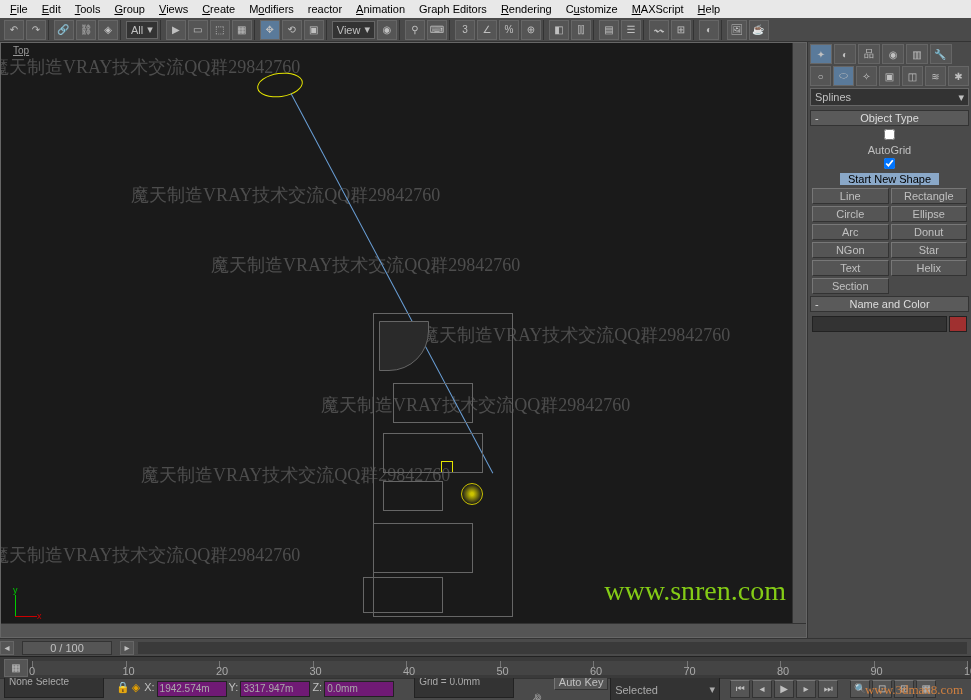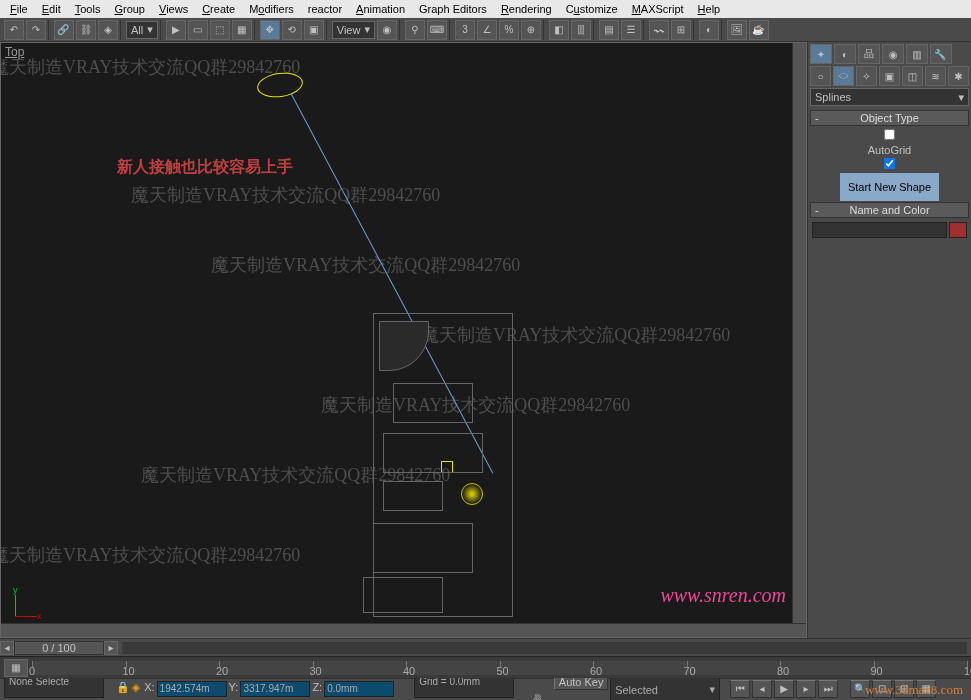--- a/index.html
+++ b/index.html
@@ -7,24 +7,24 @@
 .menubar { height: 18px; background: #e8e8e8; display: flex; align-items: center; padding: 0 4px; gap: 2px; }
 .menubar span { color: #000; padding: 1px 6px; cursor: pointer; }
 .menubar span u { text-decoration: underline; }
 .toolbar { height: 24px; background: #4a4a4a; border-bottom: 1px solid #333; display: flex; align-items: center; padding: 0 4px; gap: 2px; }
 .tb-btn { width: 20px; height: 20px; background: #555; border: 1px solid #666; display: flex; align-items: center; justify-content: center; cursor: pointer; font-size: 10px; }
 .tb-btn.active { background: #5a7a9a; }
 .tb-sep { width: 4px; height: 20px; border-left: 1px solid #333; }
 .tb-drop { height: 18px; background: #333; border: 1px solid #666; color: #c0c0c0; padding: 0 4px; display: flex; align-items: center; gap: 4px; cursor: pointer; }
 .main-area { display: flex; height: calc(700px - 18px - 24px - 62px); }
 .viewport { flex: 1; background: #1a1a1a; position: relative; border: 1px solid #666; overflow: hidden; }
-.vp-label { position: absolute; top: 2px; left: 4px; color: #999; font-size: 12px; text-decoration: underline; }
+.vp-label { position: absolute; top: 2px; left: 12px; color: #999; font-size: 10px; text-decoration: underline; }
 .watermark { position: absolute; color: #4d4d4d; font-size: 18px; font-family: SimSun, serif; pointer-events: none; white-space: nowrap; }
 .red-text { position: absolute; color: #c04040; font-size: 16px; font-family: SimSun, serif; font-weight: bold; pointer-events: none; white-space: nowrap; }
-.site-url { position: absolute; color: #ec4899; font-size: 20px; font-family: serif; pointer-events: none; font-style: italic; }
+.site-url { position: absolute; color: #84cc16; font-size: 28px; font-family: serif; pointer-events: none; }
 .sun-circle { position: absolute; width: 46px; height: 24px; border: 1px solid #e4e400; border-radius: 50%; transform: rotate(-8deg); }
 .sun-line { position: absolute; width: 430px; height: 1px; background: #6aa0d8; transform-origin: left center; transform: rotate(62deg); }
 .axis { position: absolute; left: 14px; bottom: 20px; }
 .axis-y { position: absolute; width: 1px; height: 22px; background: #0c0; bottom: 0; left: 0; }
 .axis-x { position: absolute; width: 22px; height: 1px; background: #c00; bottom: 0; left: 0; }
 .axis-lbl-y { position: absolute; color: #0c0; font-size: 9px; bottom: 22px; left: -2px; }
 .axis-lbl-x { position: absolute; color: #c00; font-size: 9px; bottom: -4px; left: 22px; }
 .plan-box { position: absolute; left: 372px; top: 270px; width: 140px; height: 304px; }
 .plan-line { position: absolute; border: 1px solid #666; }
 .side-panel { width: 164px; background: #4a4a4a; border-left: 1px solid #333; padding: 2px; }
@@ -35,27 +35,27 @@
 .rollout-hdr { width: 100%; height: 16px; background: #5a5a5a; border: 1px solid #333; color: #ddd; text-align: center; display: flex; align-items: center; justify-content: center; position: relative; cursor: pointer; margin-bottom: 2px; }
 .rollout-hdr .minus { position: absolute; left: 4px; }
 .check-row { display: flex; align-items: center; gap: 4px; padding: 1px 16px; flex-direction: column; }
 .check-row input { width: 11px; height: 11px; }
 .obj-grid { display: grid; grid-template-columns: 1fr 1fr; gap: 2px; padding: 2px; }
 .obj-btn { height: 16px; background: #555; border: 1px solid #333; border-top-color: #777; border-left-color: #777; text-align: center; cursor: pointer; display: flex; align-items: center; justify-content: center; }
 .color-row { display: flex; gap: 2px; padding: 2px; }
 .name-input { flex: 1; height: 16px; background: #333; border: 1px solid #222; }
 .color-swatch { width: 18px; height: 16px; background: #a03030; border: 1px solid #222; cursor: pointer; }
 .timeline { height: 18px; background: #4a4a4a; display: flex; align-items: center; border-top: 1px solid #333; }
-.time-slider { width: 90px; color: #c0c0c0; text-align: center; background: #555; border: 1px solid #333; margin: 0 0; }
+.time-slider { width: 90px; color: #c0c0c0; text-align: center; background: #555; border: 1px solid #333; margin: 0 8px; }
 .time-ruler { height: 22px; background: #3a3a3a; display: flex; align-items: center; position: relative; border-top: 1px solid #222; }
 .ruler-bar { flex: 1; height: 14px; background: #444; margin: 0 4px; position: relative; }
 .tick { position: absolute; top: 0; border-left: 1px solid #777; height: 6px; font-size: 9px; color: #aaa; }
 .tick span { position: absolute; top: 4px; left: -4px; }
 .bottom-bar { height: 40px; background: #4a4a4a; display: flex; align-items: center; border-top: 1px solid #333; padding: 0 4px; gap: 4px; }
-.coord-box { width: 70px; height: 16px; background: #0c4a6e; border: 1px solid #222; color: #aaa; padding: 0 2px; display: flex; align-items: center; font-size: 10px; }
+.coord-box { width: 70px; height: 16px; background: #701a75; border: 1px solid #222; color: #aaa; padding: 0 2px; display: flex; align-items: center; font-size: 10px; }
 .status-rows { display: flex; flex-direction: column; gap: 2px; }
 .status-input { height: 32px; background: #333; border: 1px solid #222; color: #aaa; padding: 0 4px; display: flex; align-items: center; font-size: 10px; }
 .nav-btn { width: 20px; height: 18px; background: #555; border: 1px solid #333; border-top-color: #777; display: flex; align-items: center; justify-content: center; cursor: pointer; font-size: 10px; }
 .vscroll { position: absolute; right: 0; top: 0; width: 14px; height: 100%; background: #555; border-left: 1px solid #333; }
 .hscroll { position: absolute; left: 0; bottom: 0; width: 100%; height: 14px; background: #555; border-top: 1px solid #333; }
 .yellow-target { position: absolute; width: 22px; height: 22px; border: 1px solid #ccc400; border-radius: 50%; }
 </style>
 </head>
 <body>
 
@@ -133,21 +133,20 @@
     <div class="vp-label">Top</div>
 
     <div class="watermark" style="top:12px;left:-10px">魔天制造VRAY技术交流QQ群29842760</div>
     <div class="watermark" style="top:140px;left:130px">魔天制造VRAY技术交流QQ群29842760</div>
     <div class="watermark" style="top:210px;left:210px">魔天制造VRAY技术交流QQ群29842760</div>
     <div class="watermark" style="top:280px;left:420px">魔天制造VRAY技术交流QQ群29842760</div>
     <div class="watermark" style="top:350px;left:320px">魔天制造VRAY技术交流QQ群29842760</div>
     <div class="watermark" style="top:420px;left:140px">魔天制造VRAY技术交流QQ群29842760</div>
     <div class="watermark" style="top:500px;left:-10px">魔天制造VRAY技术交流QQ群29842760</div>
 
-    <div class="red-text" style="top:114px;left:116px">新人接触也比较容易上手</div>
     <div class="site-url" style="bottom:30px;right:20px">www.snren.com</div>
 
     <div class="sun-circle" style="top:30px;left:256px"></div>
     <div class="sun-line" style="top:50px;left:290px"></div>
     <div class="yellow-target" style="top:440px;left:460px;background:radial-gradient(#ccc400 10%,transparent 70%)"></div>
     <div style="position:absolute;top:418px;left:440px;width:12px;height:12px;border:1px solid #e4e400"></div>
 
     <div class="plan-box">
       <div class="plan-line" style="left:0;top:0;width:100%;height:100%;"></div>
       <div class="plan-line" style="left:6px;top:8px;width:50px;height:50px;border-radius:0 0 80% 0;background:#2a2a2a"></div>
@@ -193,22 +192,36 @@
     <div class="rollout-hdr">
         <span class="minus">-</span>
         <span>Object Type</span>
       </div>
     <div class="check-row">
         <input type="checkbox" style="">
         <span>AutoGrid</span>
       </div>
     <div class="check-row">
         <input type="checkbox" checked="" style="">
-        <span style="background:#8aa8c8;padding:8px 8px;color:#000">Start New Shape</span>
-      </div>
+        <span style="background:#8aa8c8;padding:0 8px;color:#000">Start New Shape</span>
+      </div>
+    <div class="obj-grid">
+      <div class="obj-btn">Line</div>
+      <div class="obj-btn">Rectangle</div>
+      <div class="obj-btn">Circle</div>
+      <div class="obj-btn">Ellipse</div>
+      <div class="obj-btn">Arc</div>
+      <div class="obj-btn">Donut</div>
+      <div class="obj-btn">NGon</div>
+      <div class="obj-btn">Star</div>
+      <div class="obj-btn">Text</div>
+      <div class="obj-btn">Helix</div>
+      <div class="obj-btn">Section</div>
+      <div class="obj-btn" style="visibility:hidden"></div>
+    </div>
     <div class="rollout-hdr">
         <span class="minus">-</span>
         <span>Name and Color</span>
       </div>
     <div class="color-row">
       <div class="name-input"></div>
       <div class="color-swatch"></div>
     </div>
   </div>
 </div>

